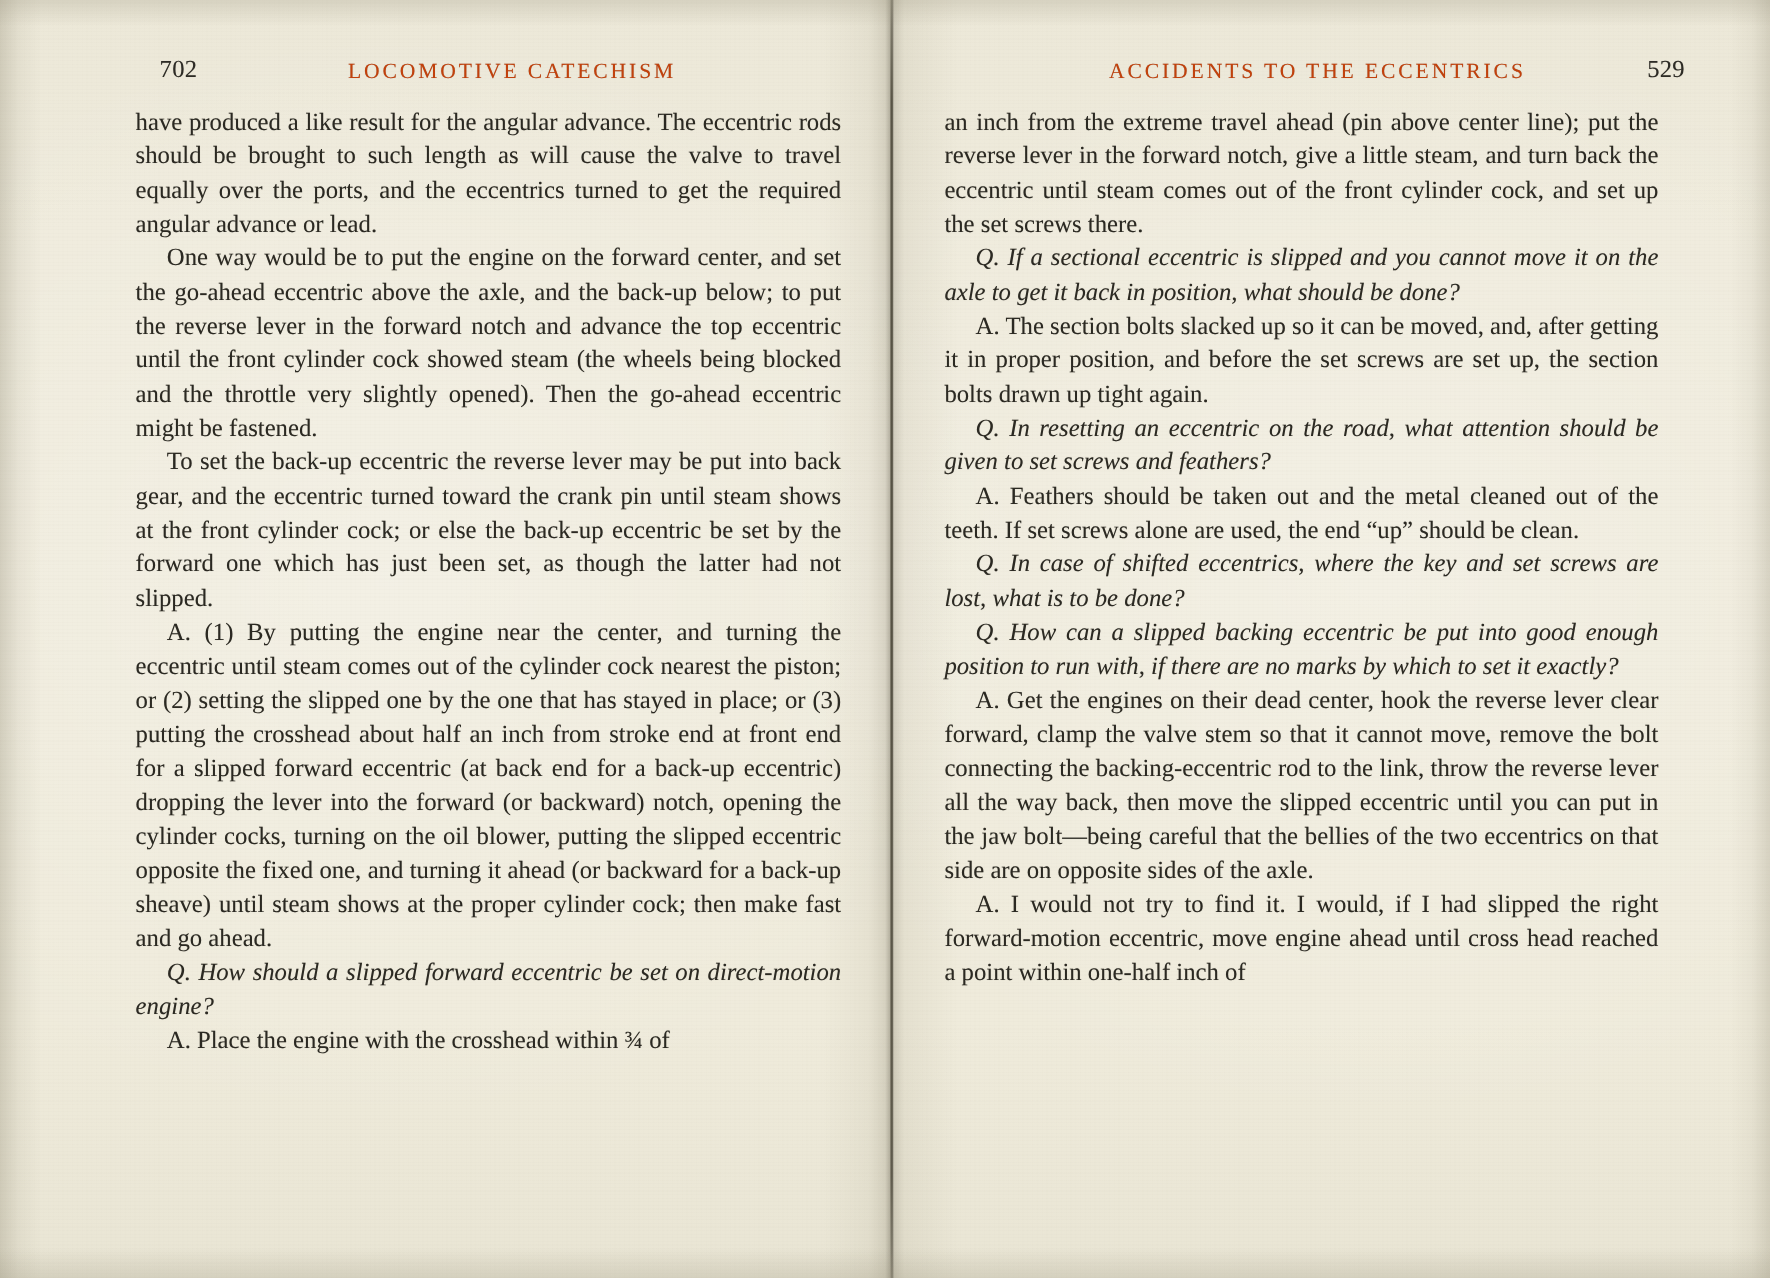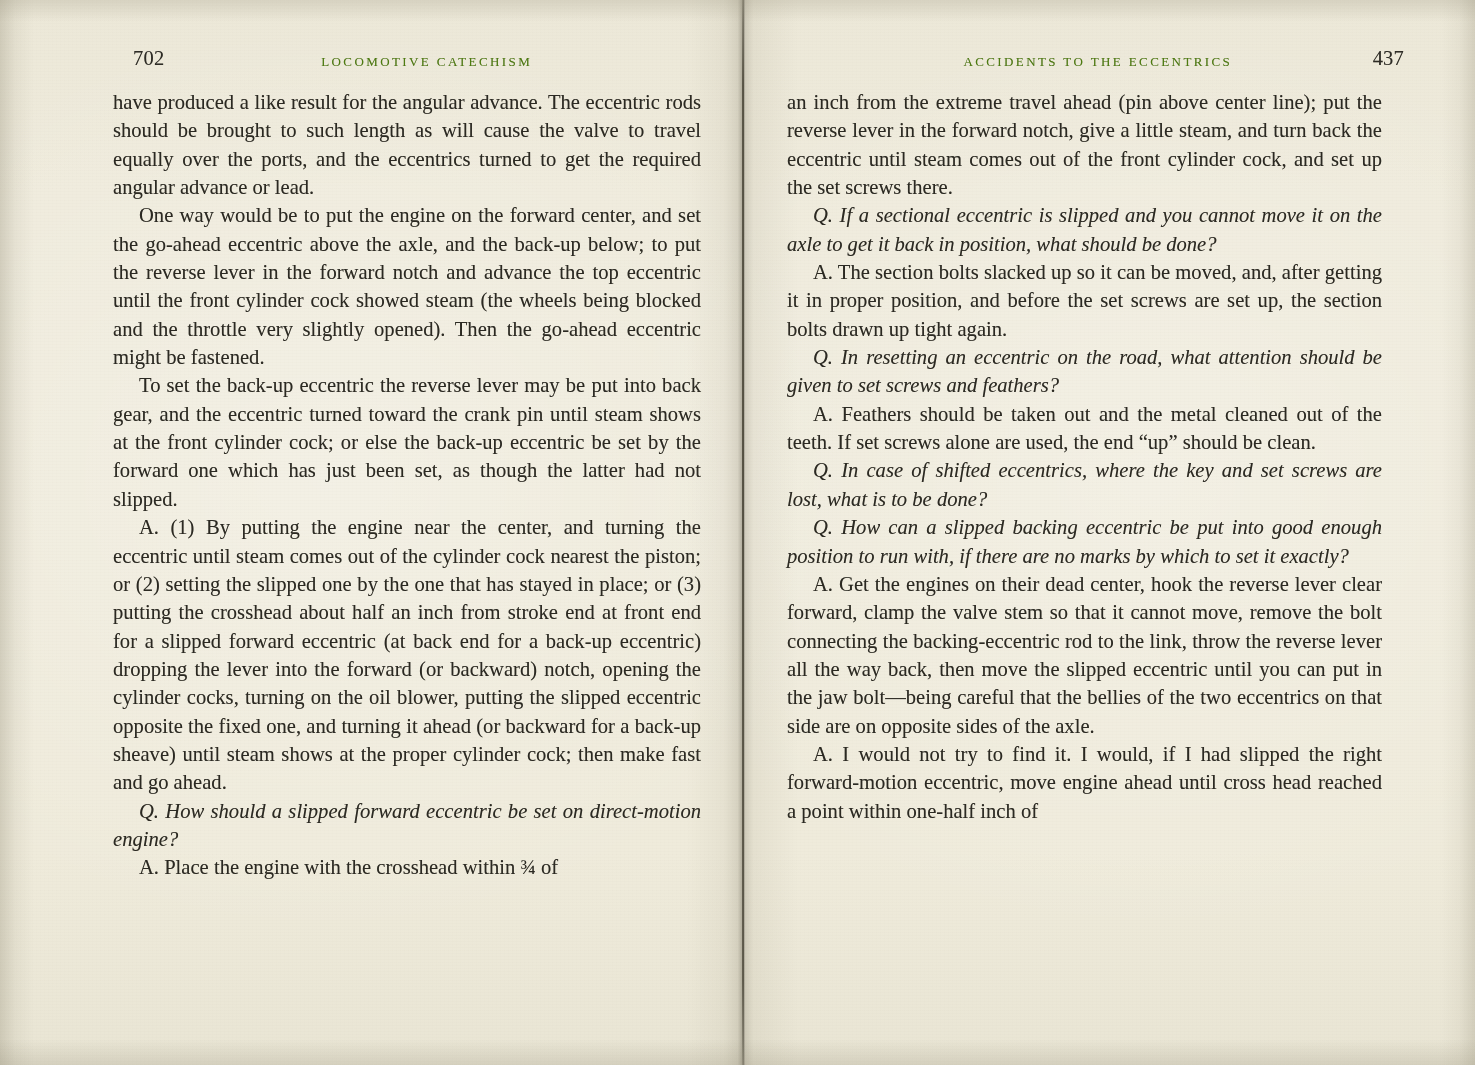--- a/index.html
+++ b/index.html
@@ -110,23 +110,23 @@
   }
   .rh-left  { left: 113px; width: 590px; }
   .rh-right { left: 45px;  width: 597px; gap: 12px; }
 
   .folio {
     font-size: 20.5px;
     letter-spacing: 0.2px;
     color: #2d2b25;
   }
   .rh-title {
-    font-size: 13px;
+    font-size: 18px;
     letter-spacing: 2.4px;
-    color: #4d7c0f;
+    color: #c2410c;
     white-space: nowrap;
   }
   .rh-left .rh-title {
     flex: 1;
     text-align: center;
     padding-right: 34px;
   }
   .rh-right .rh-title {
     flex: 1;
     text-align: center;
@@ -181,21 +181,21 @@
         <p>To set the back-up eccentric the reverse lever may be put into back gear, and the eccentric turned toward the crank pin until steam shows at the front cylinder cock; or else the back-up eccentric be set by the forward one which has just been set, as though the latter had not slipped.</p>
         <p class="qa-a">A. (1) By putting the engine near the center, and turning the eccentric until steam comes out of the cylinder cock nearest the piston; or (2) setting the slipped one by the one that has stayed in place; or (3) putting the crosshead about half an inch from stroke end at front end for a slipped forward eccentric (at back end for a back-up eccentric) dropping the lever into the forward (or backward) notch, opening the cylinder cocks, turning on the oil blower, putting the slipped eccentric opposite the fixed one, and turning it ahead (or backward for a back-up sheave) until steam shows at the proper cylinder cock; then make fast and go ahead.</p>
         <p class="qa-q">Q. How should a slipped forward eccentric be set on direct-motion engine?</p>
         <p class="qa-a">A. Place the engine with the crosshead within ¾ of</p>
       </div>
   </div>
 
   <div class="page page-right">
     <div class="running-head rh-right">
       <span class="rh-title">ACCIDENTS TO THE ECCENTRICS</span>
-      <span class="folio">437</span>
+      <span class="folio">529</span>
     </div>
     <div class="column col-right">
         <p class="no-indent">an inch from the extreme travel ahead (pin above center line); put the reverse lever in the forward notch, give a little steam, and turn back the eccentric until steam comes out of the front cylinder cock, and set up the set screws there.</p>
         <p class="qa-q">Q. If a sectional eccentric is slipped and you cannot move it on the axle to get it back in position, what should be done?</p>
         <p class="qa-a">A. The section bolts slacked up so it can be moved, and, after getting it in proper position, and before the set screws are set up, the section bolts drawn up tight again.</p>
         <p class="qa-q">Q. In resetting an eccentric on the road, what attention should be given to set screws and feathers?</p>
         <p class="qa-a">A. Feathers should be taken out and the metal cleaned out of the teeth. If set screws alone are used, the end “up” should be clean.</p>
         <p class="qa-q">Q. In case of shifted eccentrics, where the key and set screws are lost, what is to be done?</p>
         <p class="qa-q">Q. How can a slipped backing eccentric be put into good enough position to run with, if there are no marks by which to set it exactly?</p>
         <p class="qa-a">A. Get the engines on their dead center, hook the reverse lever clear forward, clamp the valve stem so that it cannot move, remove the bolt connecting the backing-eccentric rod to the link, throw the reverse lever all the way back, then move the slipped eccentric until you can put in the jaw bolt—being careful that the bellies of the two eccentrics on that side are on opposite sides of the axle.</p>

